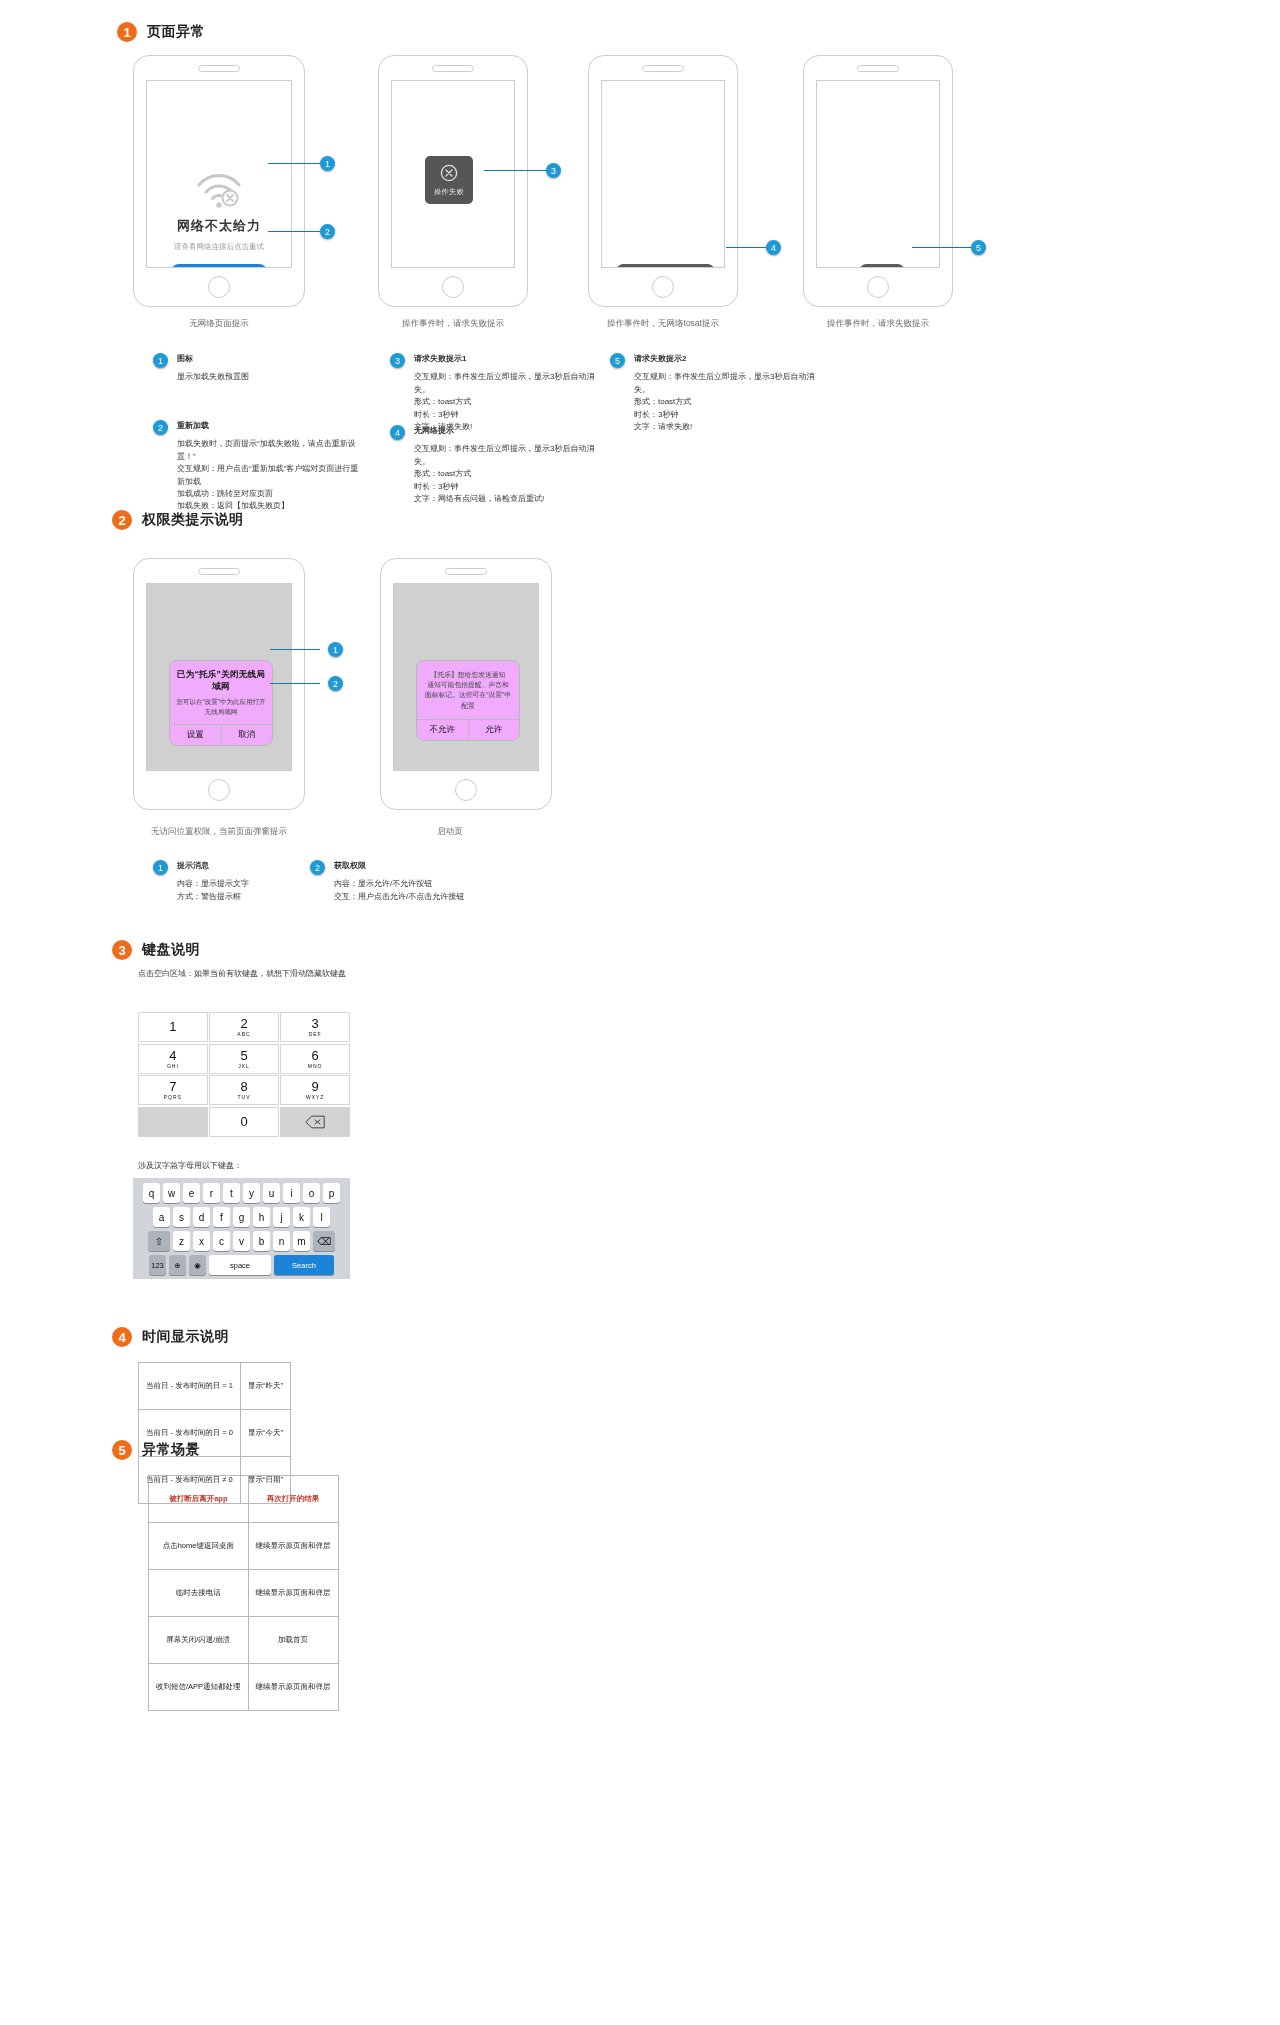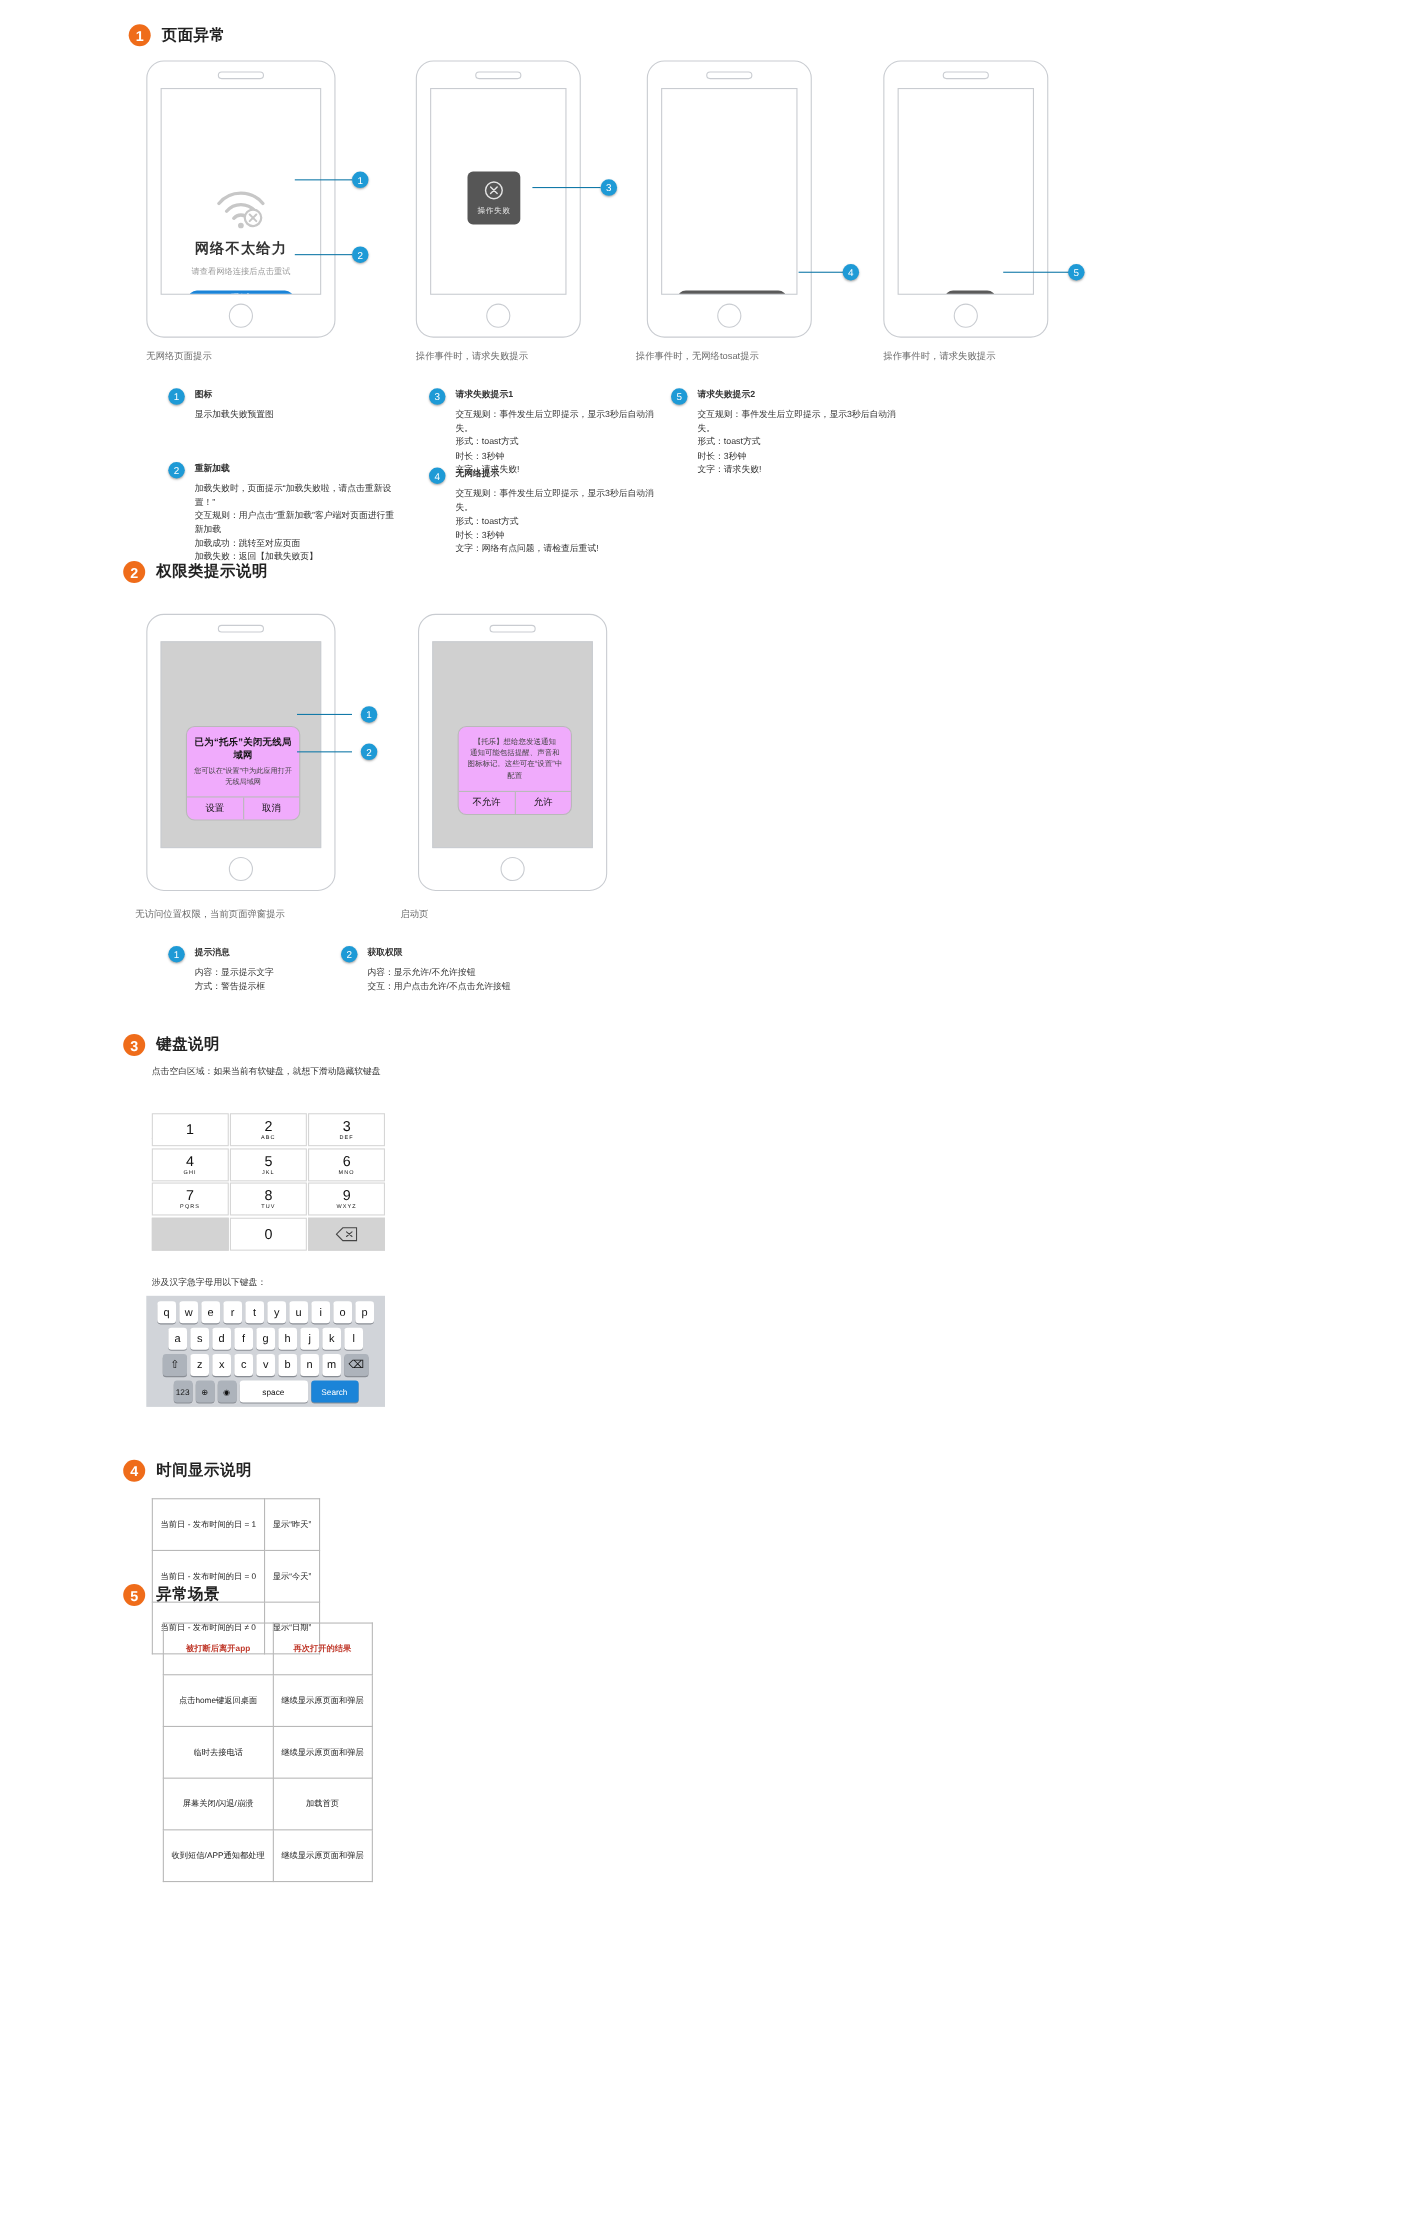--- a/index.html
+++ b/index.html
@@ -53,21 +53,21 @@
     border:1.1px solid #c9ccd1; background:#fff;
     overflow:hidden;
   }
   .screen.grey { background:#d0d0d0; }
   .home {
     position:absolute; left:50%; transform:translateX(-50%);
     bottom:8px; width:22px; height:22px;
     border:1.2px solid #c9ccd1; border-radius:50%;
   }
   .cap {
-    position:absolute; text-align:left; font-size:8.5px; color:#6a6a6a;
+    position:absolute; text-align:center; font-size:8.5px; color:#6a6a6a;
     white-space:nowrap;
   }
 
   
   .empty { position:absolute; left:0; right:0; top:88px; text-align:center; }
   .wifi-ico { width:58px; height:40px; margin:0 auto 8px; position:relative; }
   .empty-title { font-size:13px; font-weight:bold; color:#333; letter-spacing:1px; }
   .empty-sub { font-size:7.5px; color:#9b9b9b; margin-top:7px; }
   .retry-btn {
     margin:12px auto 0; width:96px; height:16px;
@@ -136,21 +136,21 @@
   .kb-row { display:flex; justify-content:center; gap:3px; margin-bottom:4px; }
   .akey {
     background:#fff; border-radius:3px;
     box-shadow:0 1px 0 #898d94;
     width:17px; height:20px;
     display:flex; align-items:center; justify-content:center;
     font-size:10px; color:#111;
   }
   .akey.wide  { width:22px; background:#adb3bb; }
   .akey.space { width:62px; font-size:7.5px; color:#111; }
-  .akey.sendk { width:43px; background:#1b84d8; color:#fff; font-size:7.5px; }
+  .akey.sendk { width:60px; background:#1b84d8; color:#fff; font-size:7.5px; }
   .akey.func  { background:#adb3bb; font-size:7.5px; }
 
   
   .tbl { position:absolute; border-collapse:collapse; }
   .tbl td {
     border:1px solid #b8b8b8; font-size:7.5px;
     padding:18px 7px; color:#222; white-space:nowrap;
   }
   .tbl td.hdr { color:#c0392b; font-weight:bold; text-align:center; }
   .tbl td.ctr { text-align:center; }

